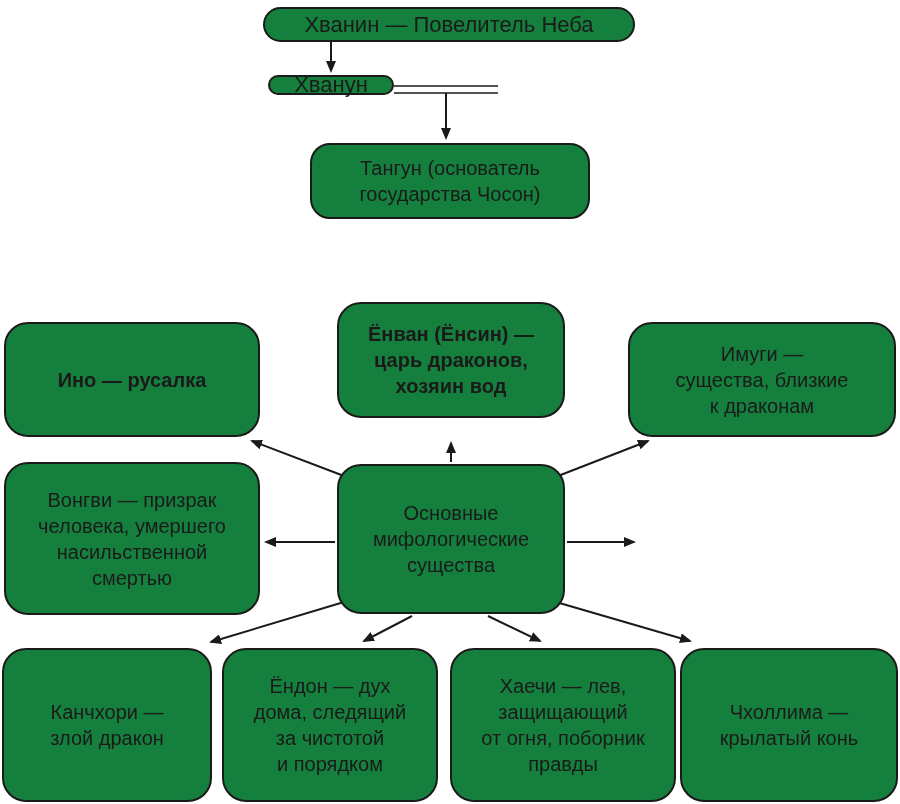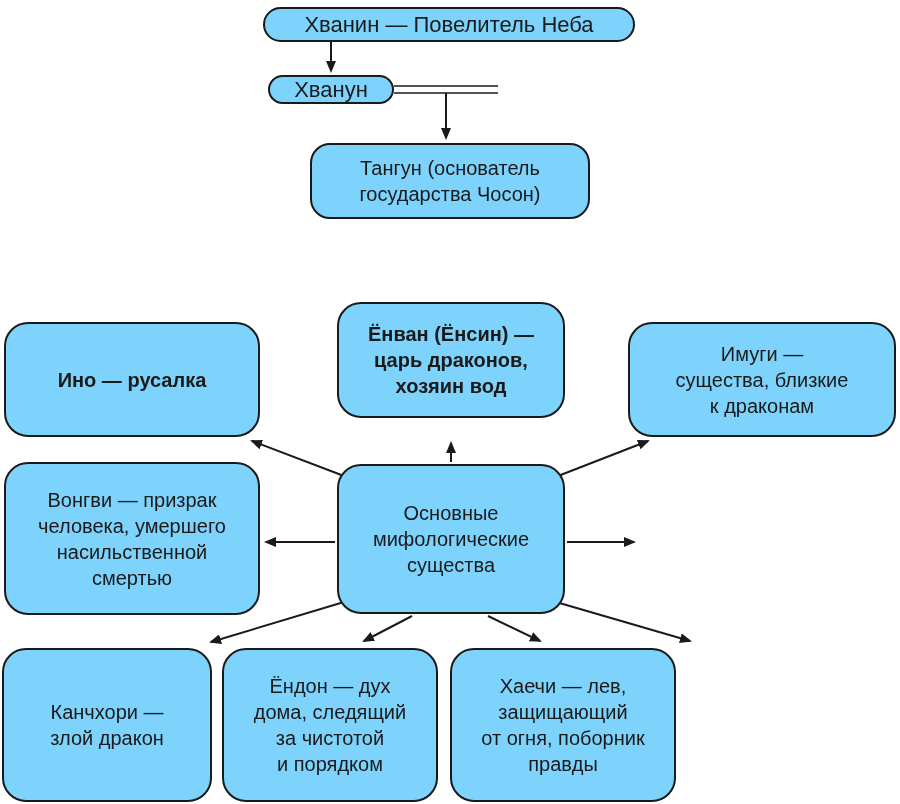--- a/index.html
+++ b/index.html
@@ -11,34 +11,34 @@
     font-family: "Liberation Sans", sans-serif;
     color: #1a1a1a;
     overflow: hidden;
   }
   .connectors { position: absolute; left: 0; top: 0; pointer-events: none; }
   .node {
     position: absolute;
     box-sizing: border-box;
     border: 2px solid #1a1a1a;
     border-radius: 24px;
-    background: #7dd3fc;
+    background: #15803d;
     display: flex;
     align-items: center;
     justify-content: center;
     text-align: center;
     padding: 4px 10px;
   }
   .lbl { white-space: pre-line; font-size: 20px; line-height: 1.3; }
   .pill { border-radius: 18px; }
   .pill .lbl { font-size: 22px; line-height: 1.15; }
 
   
   #n-hwanin   { left: 263px; top: 7px;   width: 372px; height: 35px; }
-  #n-hwanun   { left: 268px; top: 75px;  width: 126px; height: 29px; }
+  #n-hwanun   { left: 268px; top: 75px;  width: 126px; height: 20px; }
   #n-unnyo    { left: 498px; top: 73px;  width: 136px; height: 33px; }
   #n-tangun   { left: 310px; top: 143px; width: 280px; height: 76px; border-radius: 20px; }
 
   
   #n-ino       { left: 4px;   top: 322px; width: 256px; height: 115px; font-weight: bold; }
   #n-yongwang  { left: 337px; top: 302px; width: 228px; height: 116px; font-weight: bold; }
   #n-imugi     { left: 628px; top: 322px; width: 268px; height: 115px; }
   #n-wongwi    { left: 4px;   top: 462px; width: 256px; height: 153px; }
   #n-center    { left: 337px; top: 464px; width: 228px; height: 150px; }
   #n-kumiho    { left: 640px; top: 462px; width: 256px; height: 153px; }
@@ -121,14 +121,18 @@
 дома, следящий
 за чистотой
 и порядком</span>
   </div>
   <div class="node" id="n-haechi">
     <span class="lbl">Хаечи — лев,
 защищающий
 от огня, поборник
 правды</span>
   </div>
+  <div class="node" id="n-chollima">
+    <span class="lbl">Чхоллима —
+крылатый конь</span>
+  </div>
 
 </div>
 
 </body></html>

